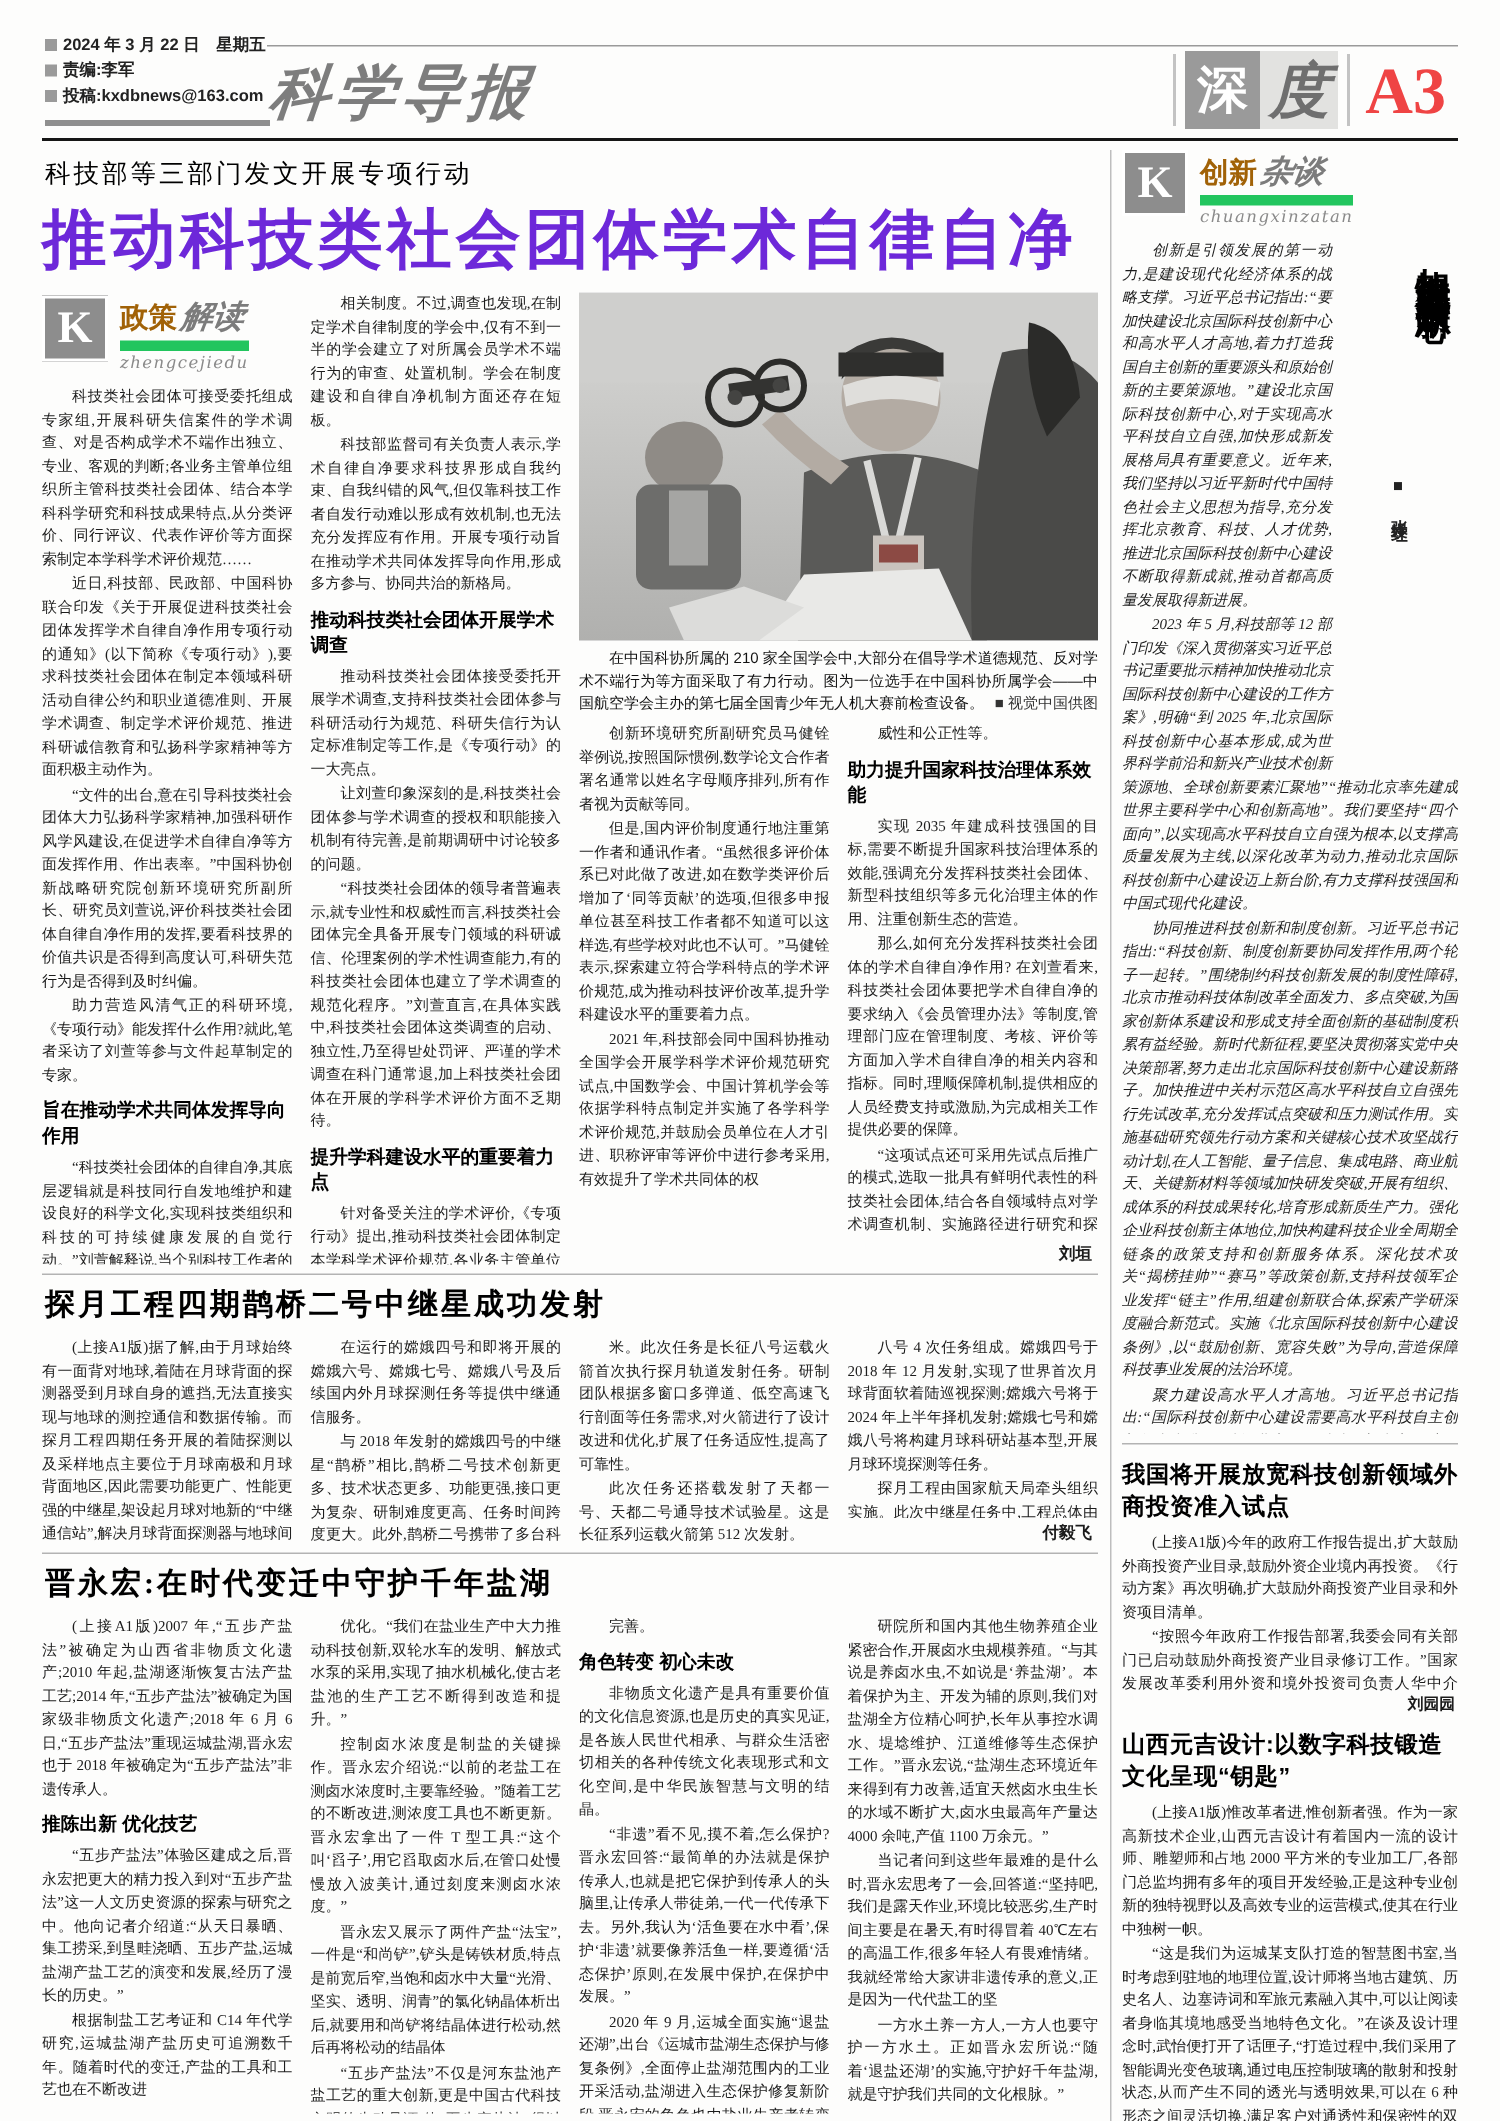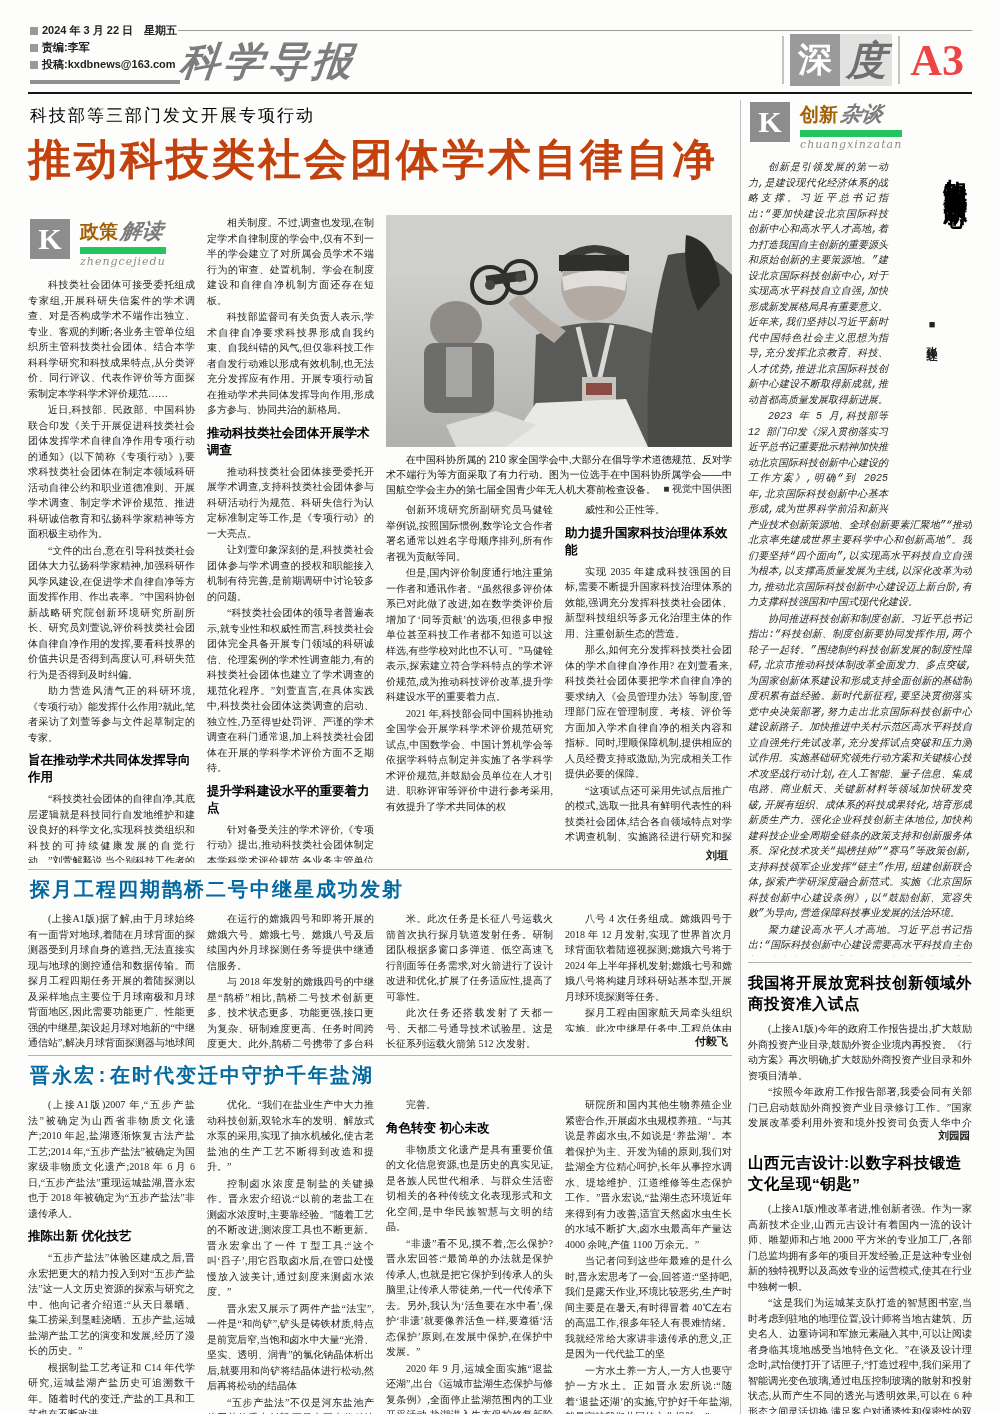--- a/index.html
+++ b/index.html
@@ -26,21 +26,21 @@
   .hdr-blackline{position:absolute;top:92px;left:28px;right:28px;height:2px;background:#161616;}
   
   .content{position:absolute;top:98px;left:28px;right:28px;bottom:0;display:flex;}
   .left-region{width:704px;flex:none;}
   .v-rule{width:1px;background:#bdbdbd;margin:2px 7px 0 8px;}
   .right-region{flex:1;min-width:0;}
   .h-rule{height:1px;background:#b3b3b3;margin:6px 0;}
   
   .kicker{font-family:"Liberation Sans",sans-serif;font-size:17px;letter-spacing:2px;color:#000000;margin:6px 0 2px 2px;}
   .headline{font-family:"Liberation Sans",sans-serif;font-weight:900;font-size:43px;letter-spacing:3px;
-            color:#c2410c;margin:4px 0 26px 0;white-space:nowrap;}
+            color:#6d28d9;margin:4px 0 6px 0;white-space:nowrap;}
   .cols{display:flex;gap:12px;}
   .main-cols{height:648px;overflow:hidden;}
   .col{width:167px;flex:none;overflow:hidden;}
   .col-wide{width:346px;flex:none;display:flex;flex-direction:column;}
   .para{margin:0 0 1px 0;font-size:10px;line-height:15.5px;text-indent:2em;text-align:justify;}
   .subhead{font-family:"Liberation Sans",sans-serif;font-size:12.5px;font-weight:bold;margin:7px 0 5px 0;color:#000;}
   .byline{font-family:"Liberation Sans",sans-serif;font-size:11px;font-weight:bold;text-align:right;margin:2px 4px 0 0;}
   
   .badge{display:flex;align-items:flex-start;margin:2px 0 10px 0;height:50px;}
   .badge-k{width:44px;height:44px;background:#8d8d8d;color:#fff;font-family:"Liberation Serif",serif;
@@ -55,34 +55,34 @@
   
   .photo{width:100%;height:232px;display:block;background:#c9c9c9;}
   .caption{font-family:"Liberation Sans",sans-serif;font-size:10px;line-height:15px;text-align:justify;
            text-indent:2em;margin:5px 0 0 0;color:#111;}
   .credit{display:block;text-align:right;font-family:"Liberation Sans",sans-serif;font-size:10px;
           color:#333;margin-top:-15px;}
   .col-pair{display:flex;gap:12px;flex:1;overflow:hidden;margin-top:6px;}
   .half{width:167px;flex:none;overflow:hidden;display:flex;flex-direction:column;}
   .half .list{flex:1;overflow:hidden;}
   
-  .art2-head{font-family:Liberation Mono, monospace;font-weight:bold;font-size:20px;letter-spacing:2px;
-             color:#0369a1;margin:6px 0 8px 2px;}
+  .art2-head{font-family:Liberation Serif, serif;font-weight:bold;font-size:20px;letter-spacing:2px;
+             color:#000000;margin:6px 0 8px 2px;}
   .moon-cols{height:138px;overflow:hidden;}
   .salt-cols{height:332px;overflow:hidden;}
   .moon-col4{display:flex;flex-direction:column;}
   .moon-col4 .list{flex:1;overflow:hidden;}
   
   .cx-body{height:796px;overflow:hidden;font-family:"DejaVu Serif",serif;}
   .cx-float{float:right;width:76px;height:344px;margin:0 0 6px 8px;display:flex;justify-content:flex-end;}
   .cx-byline{writing-mode:vertical-rl;font-family:"Liberation Sans",sans-serif;font-size:11px;font-weight:bold;
              color:#222;margin-top:158px;margin-right:2px;letter-spacing:2px;}
   .cx-vhead{writing-mode:vertical-rl;font-family:"Liberation Sans",sans-serif;font-weight:900;font-size:23px;
             letter-spacing:2px;color:#000;height:344px;}
-  .cx-body .para{font-size:10px;line-height:15.5px;font-style:italic;font-family:Liberation Mono, monospace;}
+  .cx-body .para{font-size:10px;line-height:15.5px;font-style:italic;font-family:Liberation Serif, serif;}
   .fw-head{font-family:"Liberation Sans",sans-serif;font-weight:bold;font-size:15.5px;color:#000;
            margin:10px 0 6px 0;letter-spacing:0.5px;}
   .fw-body{overflow:hidden;}
   .fw1-body{max-height:108px;}
   .fw2-body{max-height:262px;}
   .fw-byline{font-family:"Liberation Sans",sans-serif;font-size:10.5px;font-weight:bold;text-align:right;margin:0 2px 0 0;}
 </style>
 </head>
 <body>
 

